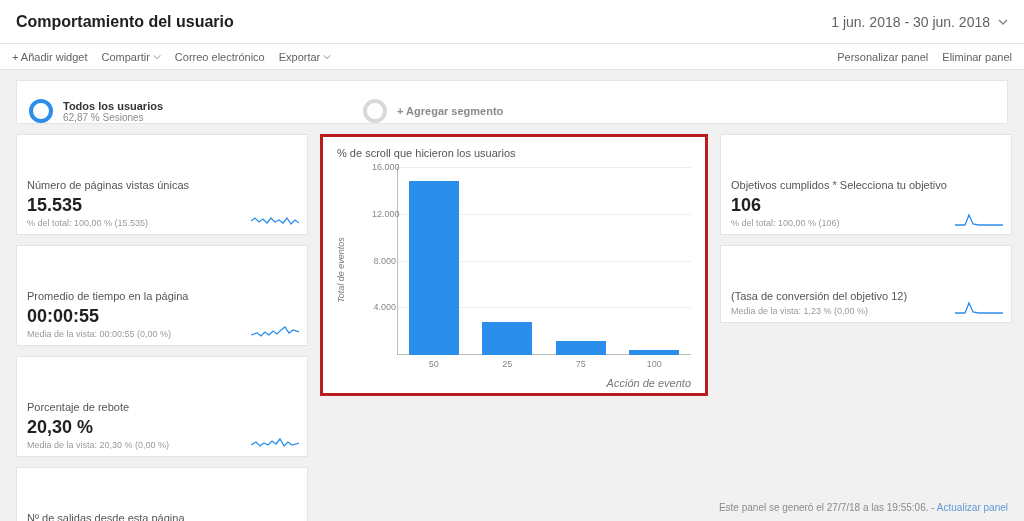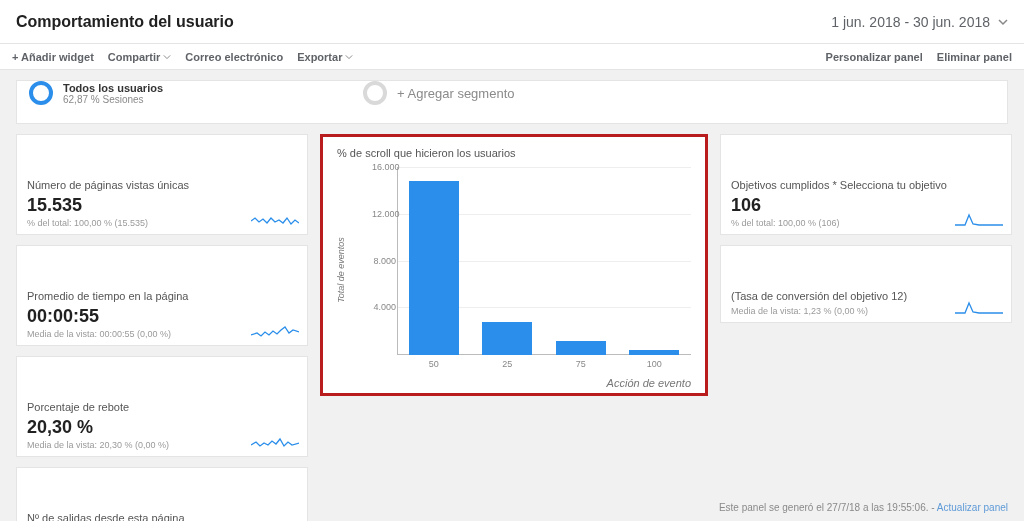--- a/index.html
+++ b/index.html
@@ -37,46 +37,46 @@
     border-bottom: 1px solid #e4e4e4;
     height: 26px;
     display: flex;
     align-items: center;
     justify-content: space-between;
     padding: 0 12px;
     font-size: 11px;
     color: #5f6368;
   }
   .toolbar .left, .toolbar .right { display: flex; gap: 14px; }
-  .toolbar .tb-item { cursor: pointer; display: flex; align-items: center; gap: 3px; font-weight: bold; }
+  .toolbar .tb-item { cursor: pointer; display: flex; align-items: center; gap: 3px; }
   .toolbar svg { width: 8px; height: 8px; }
 
   
   .segments {
     background: #fff;
     border: 1px solid #e4e4e4;
     margin: 10px 16px 0 16px;
     height: 44px;
     display: flex;
-    align-items: flex-start;
+    align-items: flex-end;
     gap: 200px;
     padding-left: 12px;
   }
   .seg {
     display: flex; align-items: center; gap: 10px;
   }
   .seg-circle {
     width: 24px; height: 24px; border-radius: 50%;
     border: 4px solid #2b8eea;
   }
   .seg-circle.empty { border-color: #d9d9d9; }
   .seg .seg-txt { display: flex; flex-direction: column; }
   .seg-title { font-size: 11px; color: #333; font-weight: 600; }
   .seg-sub   { font-size: 10px; color: #8a8a8a; }
-  .seg-add   { font-size: 13px; color: #8a8a8a; cursor: pointer; }
+  .seg-add   { font-size: 11px; color: #8a8a8a; cursor: pointer; font-weight: bold; }
 
   
   .board {
     display: grid;
     grid-template-columns: 292px 388px 292px;
     gap: 12px;
     padding: 10px 16px 0 16px;
   }
   .col { display: flex; flex-direction: column; gap: 10px; }
 

